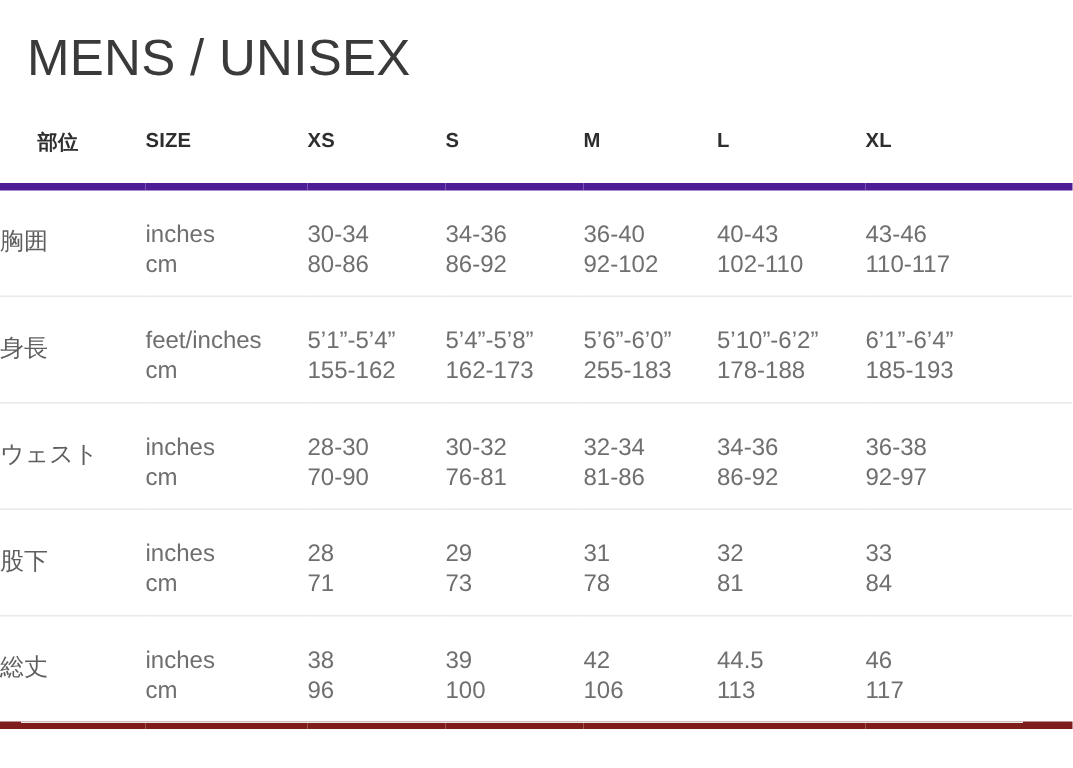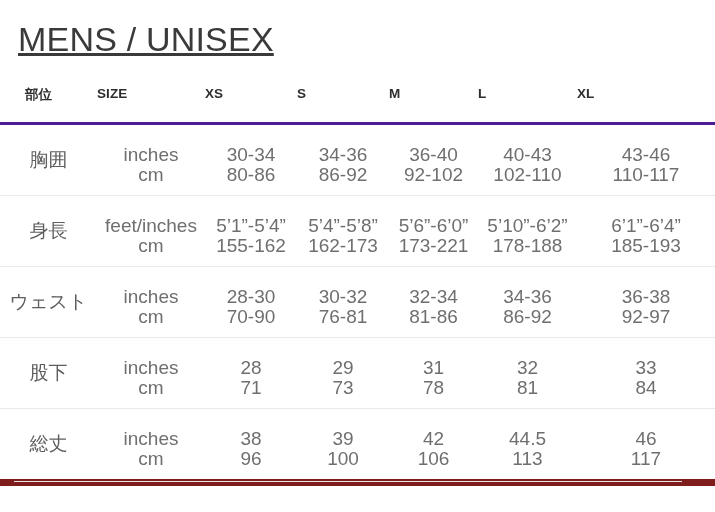--- a/index.html
+++ b/index.html
@@ -26,21 +26,20 @@
   .page-title {
     position: absolute;
     left: 18px;
     top: 18px;
     font-size: 34px;
     line-height: 42px;
     font-weight: 300;
     letter-spacing: 0.2px;
     color: #3a3a3a;
     white-space: nowrap;
-    text-decoration: underline;
   }
 
   
   .size-table {
     position: absolute;
     left: 0;
     top: 86px;
     width: 715px;
     border-collapse: collapse;
     table-layout: fixed;
@@ -62,35 +61,34 @@
   }
 
   
   .size-table thead th {
     height: 36px;
     font-size: 13.5px;
     font-weight: 700;
     color: #2e2e2e;
     letter-spacing: 0.1px;
     padding-left: 0;
-    border-bottom: 3px solid #4c1d95;
+    border-bottom: 5px solid #4c1d95;
     white-space: nowrap;
   }
   .size-table thead th.pad-first { padding-left: 25px; }
 
   
   .size-table tbody tr td {
     height: 70px;
     border-bottom: 1px solid #e9e9e9;
-    font-size: 19px;
+    font-size: 16px;
     color: #6f6f6f;
-    text-align: center;
   }
   .size-table tbody tr:last-child td {
-    border-bottom: 7px solid #7f1d1d;
+    border-bottom: 5px solid #7f1d1d;
   }
 
   .part-cell {
     padding-left: 25px;
     color: #5e5e5e !important;
     font-size: 13.5px;
     line-height: 70px;
     white-space: nowrap;
   }
 
@@ -204,21 +202,21 @@
         </td>
         <td>
           <span class="stack">
             <span class="line1">5’4”-5’8”</span>
             <span class="line2">162-173</span>
           </span>
         </td>
         <td>
           <span class="stack">
             <span class="line1">5’6”-6’0”</span>
-            <span class="line2">173-221</span>
+            <span class="line2">255-183</span>
           </span>
         </td>
         <td>
           <span class="stack">
             <span class="line1">5’10”-6’2”</span>
             <span class="line2">178-188</span>
           </span>
         </td>
         <td>
           <span class="stack">

